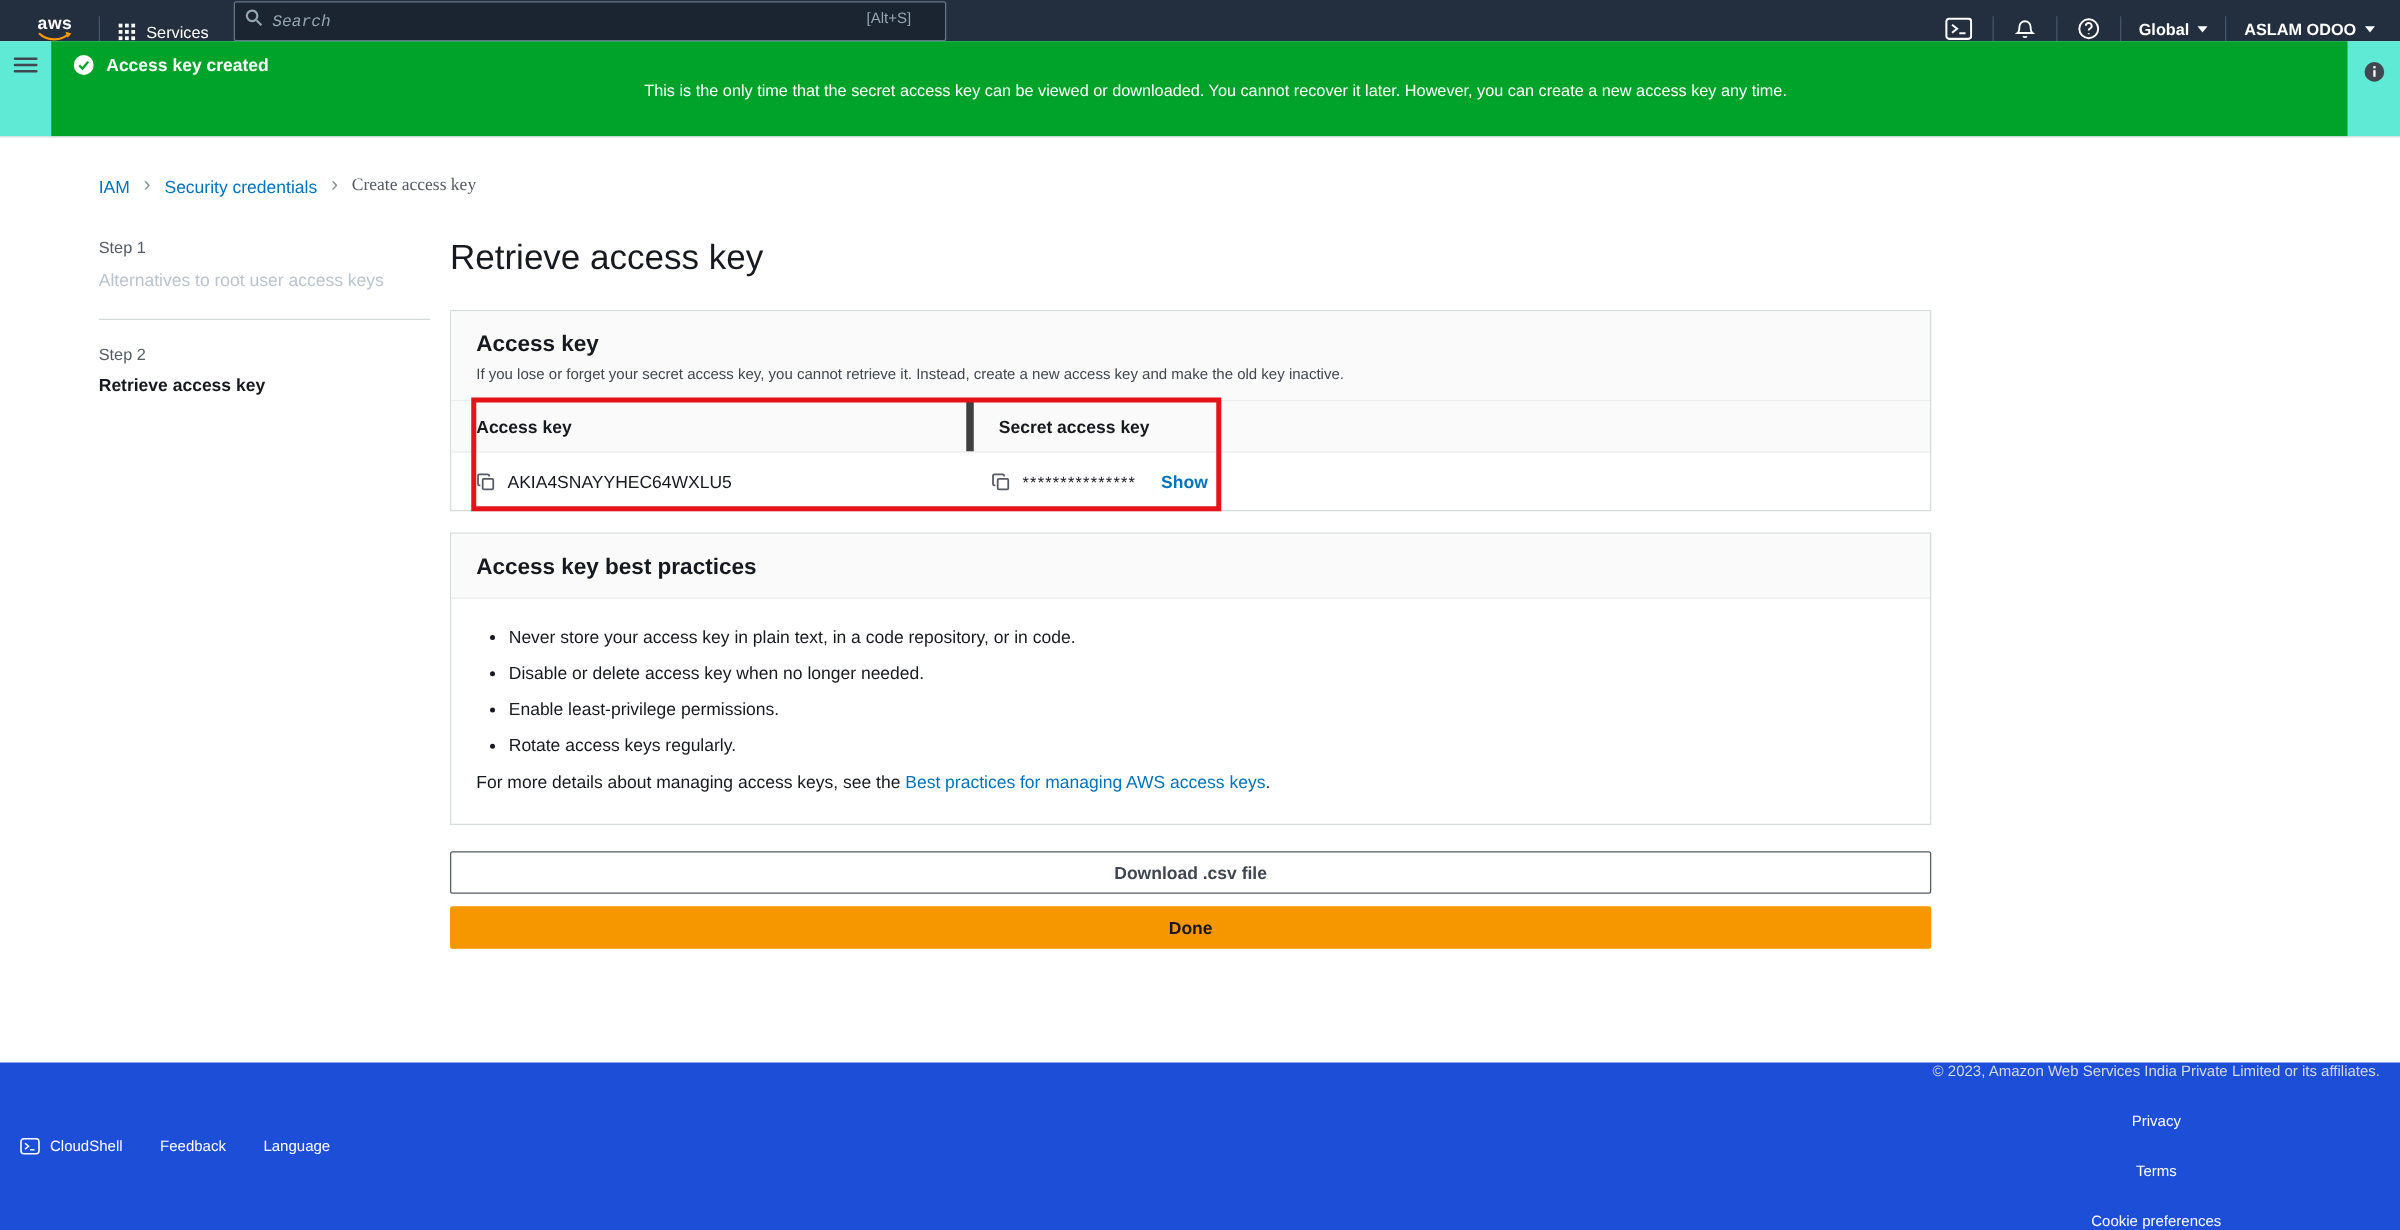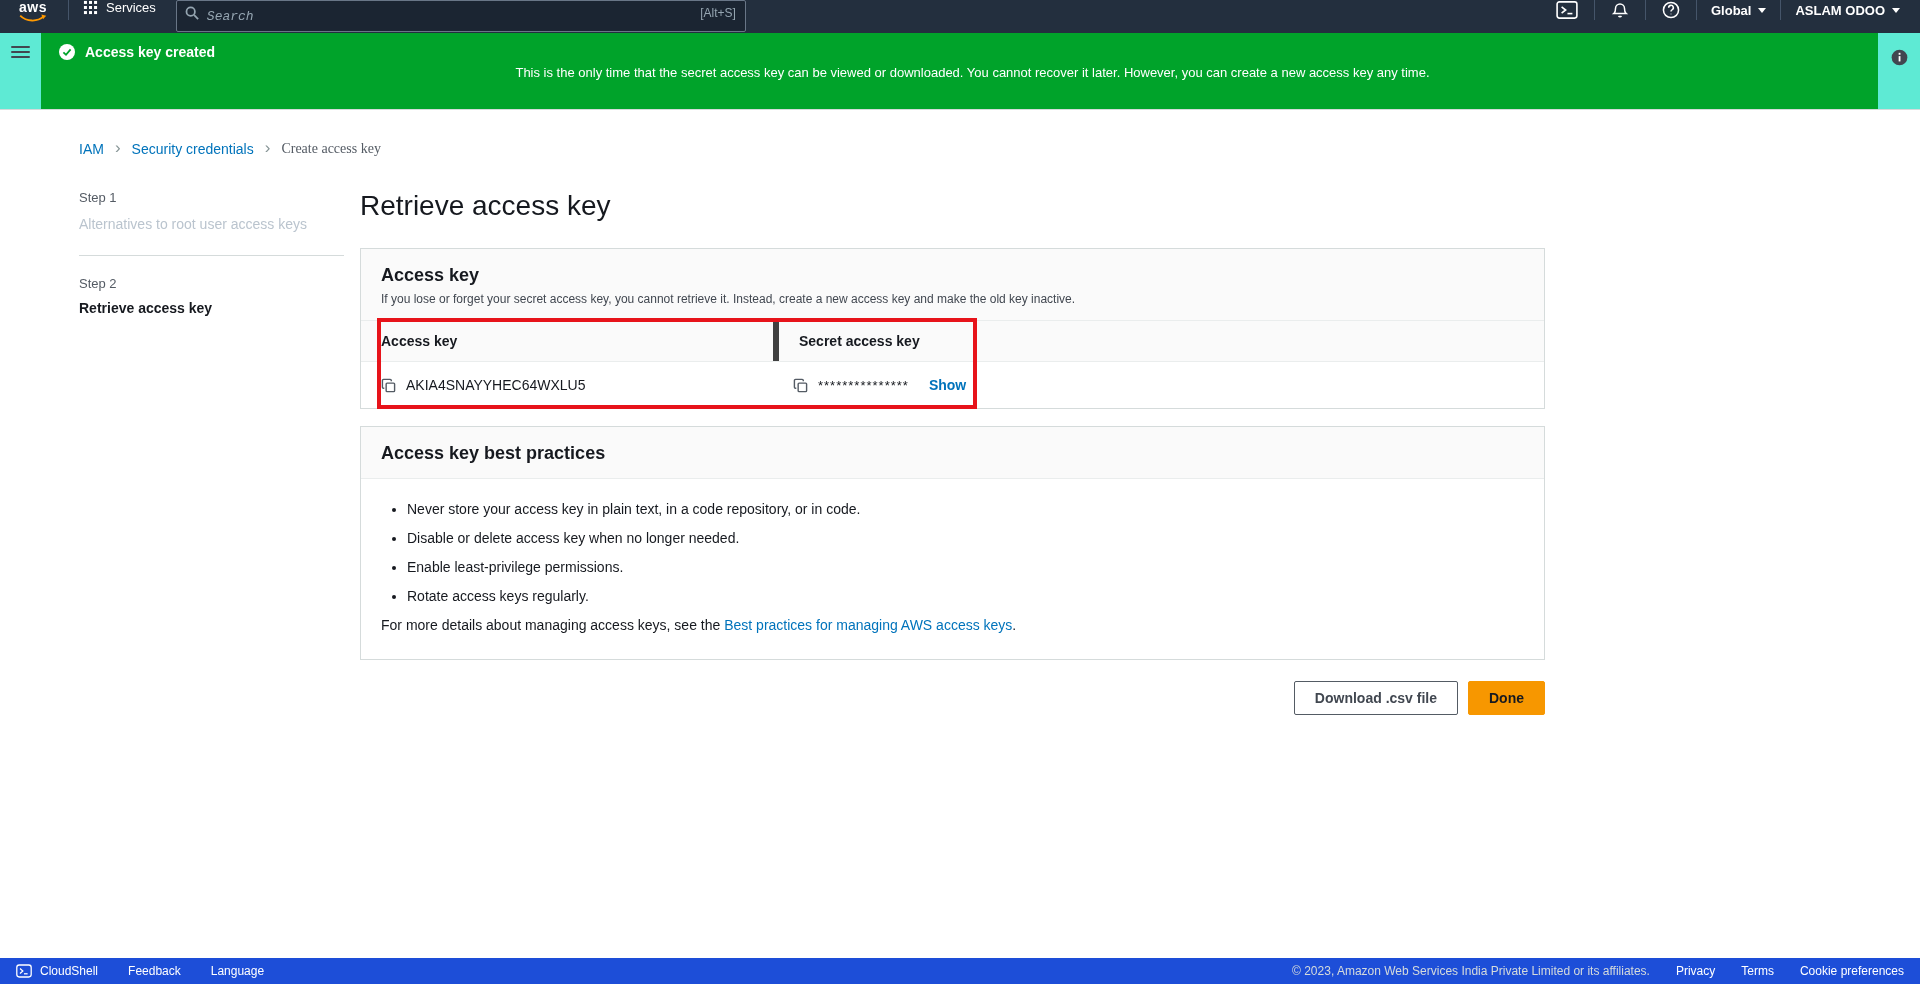--- a/index.html
+++ b/index.html
@@ -11,40 +11,40 @@
     display: flex;
     flex-direction: column;
     overflow: hidden;
   }
 
   
   .topbar {
     flex: 0 0 33px;
     background: #232f3e;
     display: flex;
-    align-items: flex-start;
+    align-items: flex-end;
     color: #ffffff;
     font-size: 13px;
-    padding: 0 16px 0 8px;
+    padding: 0 16px 0 19px;
   }
   .aws-logo { display:flex; flex-direction:column; align-items:center; margin:0 10px; line-height:1; cursor:pointer; }
   .aws-logo .aws-word { font-weight:700; font-size:14px; letter-spacing:0.5px; }
   .topbar-sep { width:1px; height:20px; background:#45556a; margin:0 10px; }
   .services { display:flex; align-items:center; gap:8px; cursor:pointer; padding:0 4px; }
   .search-wrap { position:relative; margin-left:16px; width:570px; }
   .search-wrap input {
     width:100%; height:32px;
     background:#1b2532; border:1px solid #697687; border-radius:2px;
     color:#d5dbdb; font-size:13px; font-style:italic;
     padding:0 62px 0 30px; outline:none;
     font-family:Liberation Mono, monospace;
   }
   .search-wrap input::placeholder { color:#95a5b1; font-style:italic; }
   .search-icon-slot { position:absolute; left:9px; top:6px; }
-  .search-shortcut { position:absolute; right:10px; top:6px; color:#95a5b1; font-size:12px; font-style:normal; }
+  .search-shortcut { position:absolute; right:28px; top:6px; color:#95a5b1; font-size:12px; font-style:normal; }
   .topbar-right { margin-left:auto; display:flex; align-items:center; }
   .tb-icon-btn { display:flex; align-items:center; padding:0 6px; cursor:pointer; }
   .tb-menu { display:flex; align-items:center; gap:7px; font-weight:600; cursor:pointer; padding:0 4px; white-space:nowrap; }
   .caret-down { width:0; height:0; border-left:4px solid transparent; border-right:4px solid transparent; border-top:5px solid #ffffff; }
 
   
   .banner-row { flex:0 0 76px; display:flex; background:#5eead4;text-align:center; }
   .side-strip-left { width:41px; display:flex; justify-content:center; align-items:flex-start; padding-top:10px; }
   .hamburger { width:19px; cursor:pointer; }
   .hamburger span { display:block; height:2px; background:#414750; margin:3px 0; border-radius:1px; }
@@ -93,33 +93,33 @@
     position:absolute; left:16px; top:-3px; width:600px; height:91px;
     border:4px solid #e7131a; pointer-events:none;
   }
 
   .bp-body { padding:22px 20px 26px; font-size:14px; }
   .bp-list { list-style:disc; margin-left:26px; }
   .bp-list li { margin-bottom:13px; }
   .bp-more { margin-top:13px; }
   .bp-link { color:#0073bb; text-decoration:none; cursor:pointer; }
 
-  .actions { width:1185px; display:flex; justify-content:flex-end; gap:10px; margin-top:21px; }
+  .actions { width:1185px; display:flex; justify-content:flex-end; gap:10px; margin-top:21px;flex-direction:column; }
   .btn { height:34px; font-size:14px; font-weight:700; border-radius:2px; padding:0 20px; cursor:pointer; font-family:"Liberation Sans",sans-serif; }
   .btn-secondary { background:#ffffff; border:1px solid #545b64; color:#414750; }
   .btn-primary { background:#f79700; border:1px solid #f79700; color:#16191f; }
 
   
   .footer {
     flex:0 0 26px; background:#1d4ed8; color:#ffffff;
     display:flex; align-items:center; font-size:12px; padding:0 16px;
   }
   .footer-left { display:flex; align-items:center; gap:30px; }
   .footer-item { display:flex; align-items:center; gap:8px; cursor:pointer; }
-  .footer-right { margin-left:auto; display:flex; align-items:center; gap:26px; }
+  .footer-right { margin-left:auto; display:flex; align-items:center; gap:26px;flex-direction:column; }
   .copyright { color:#d5dbdb; cursor:default; }
 </style>
 </head>
 <body>
 
 <header class="topbar">
   <div class="aws-logo">
     <span class="aws-word">aws</span>
     <svg width="30" height="8" viewBox="0 0 34 10">
       <path d="M1 2 C 9 10, 23 10, 30 3" stroke="#ff9900" stroke-width="2.2" fill="none"></path>

